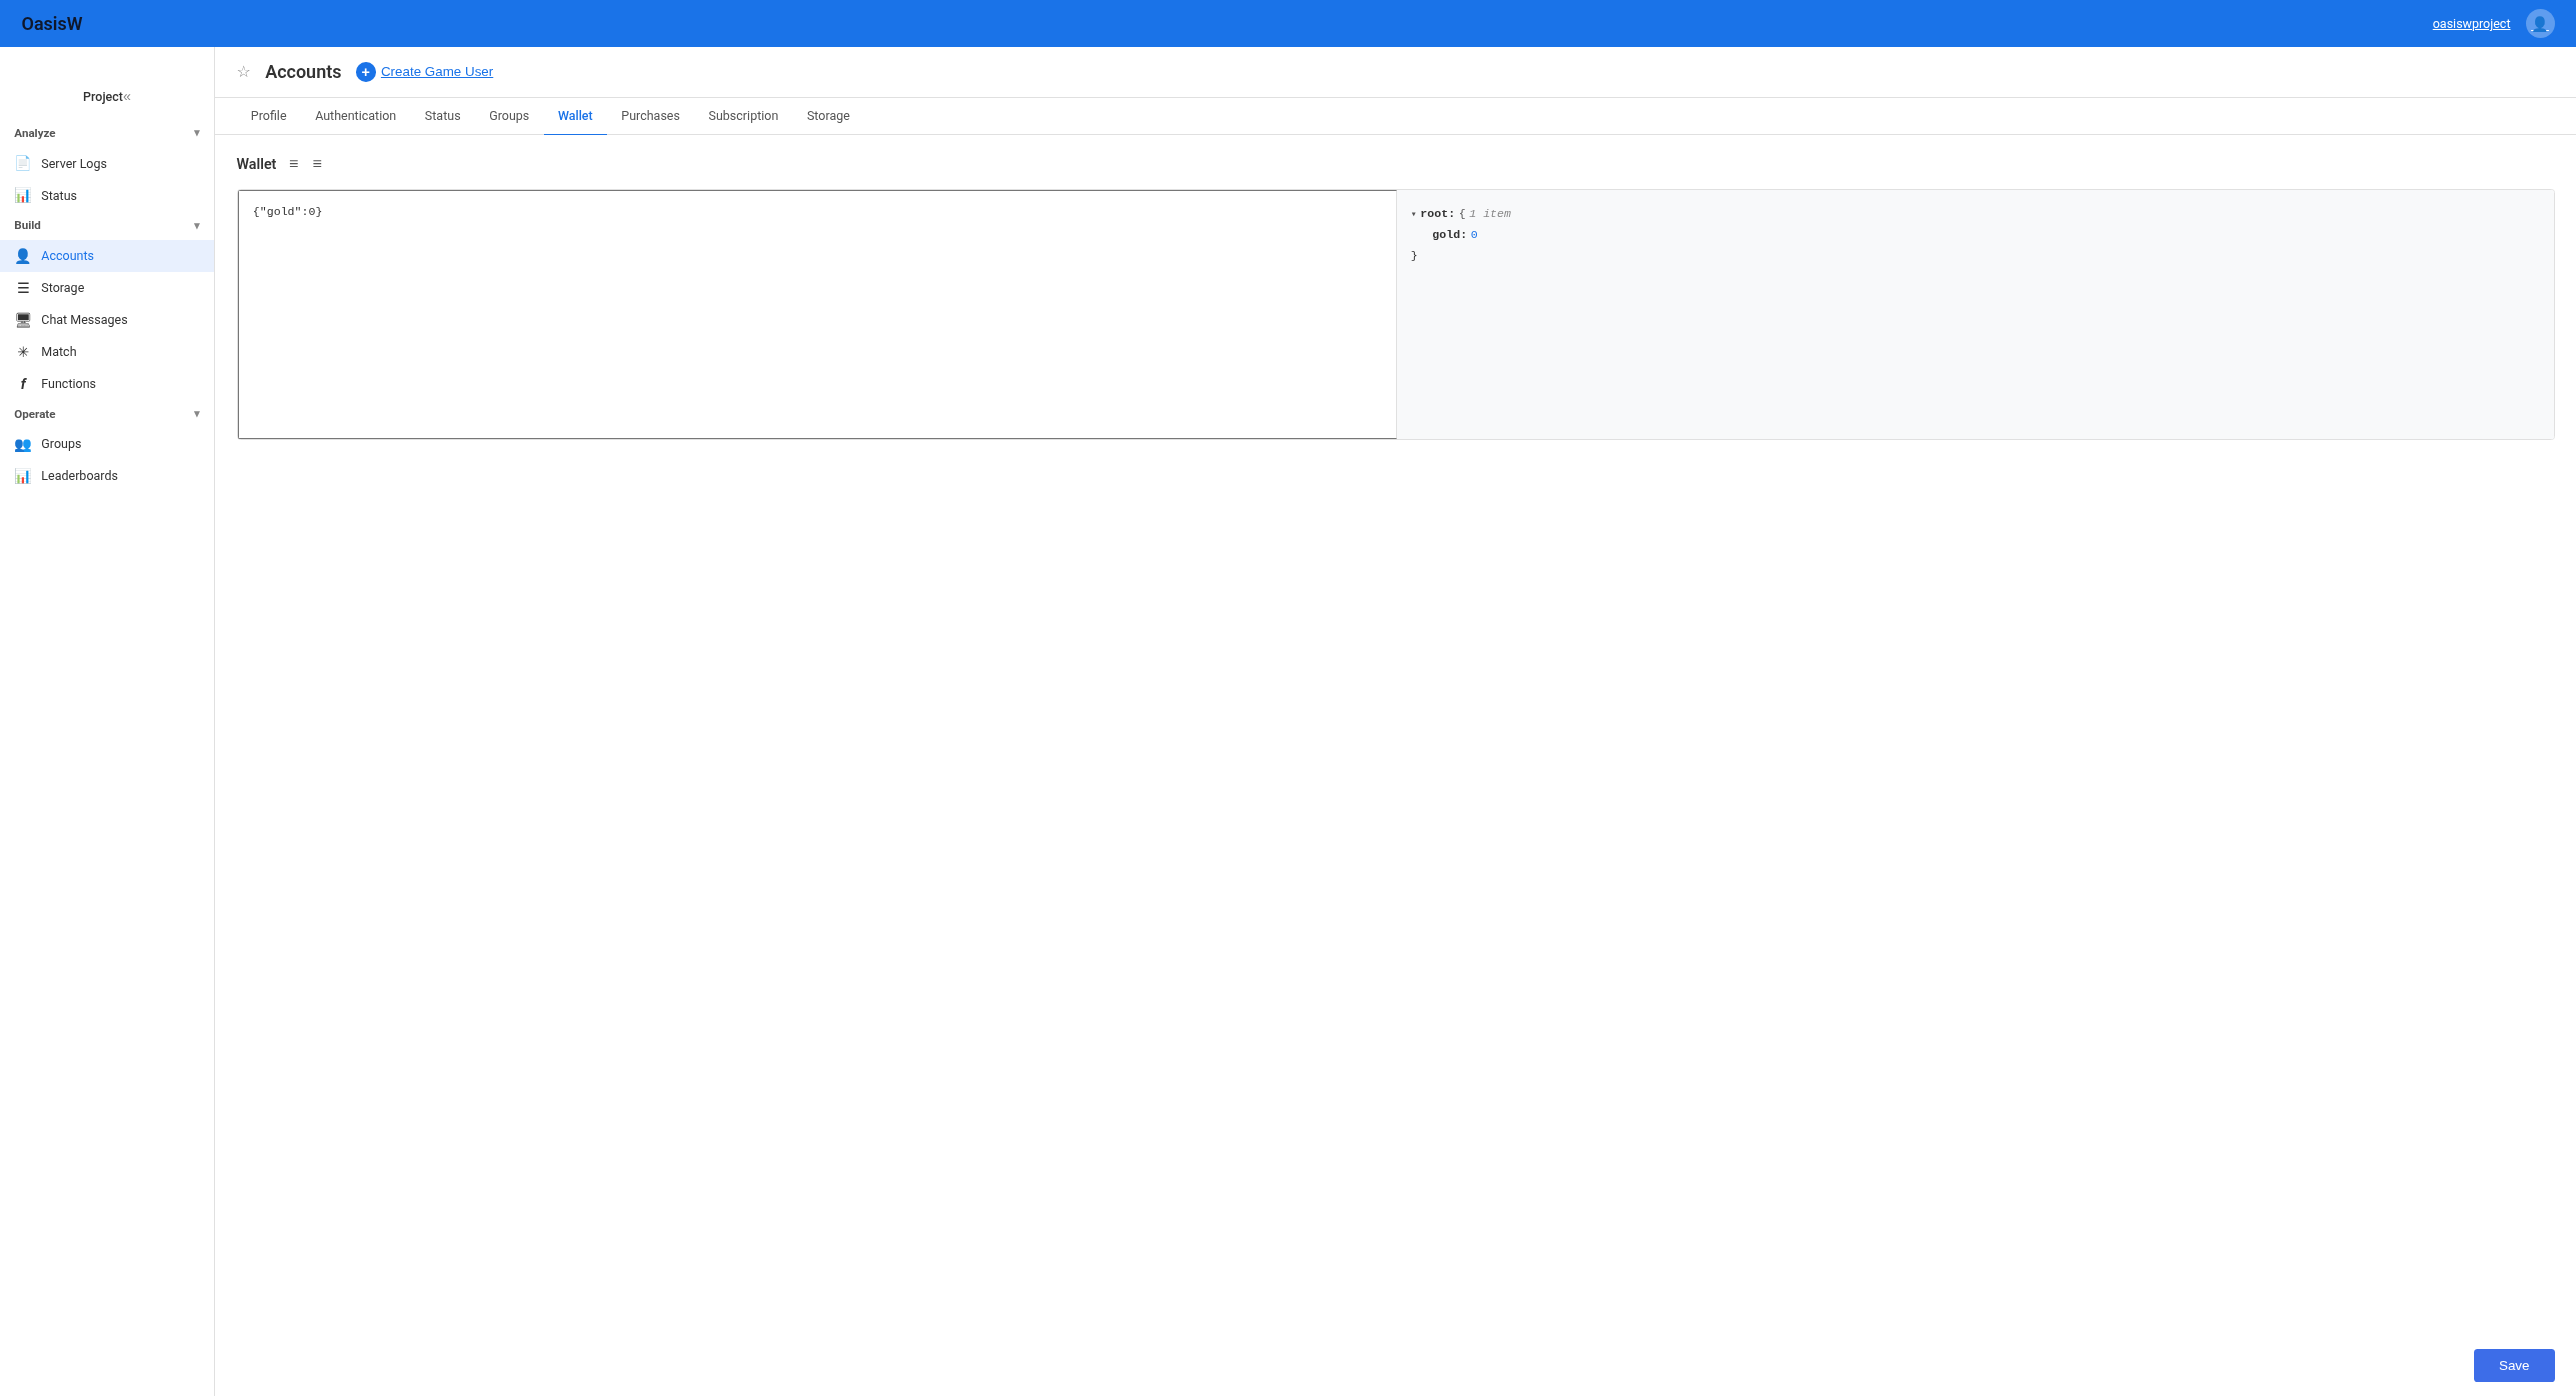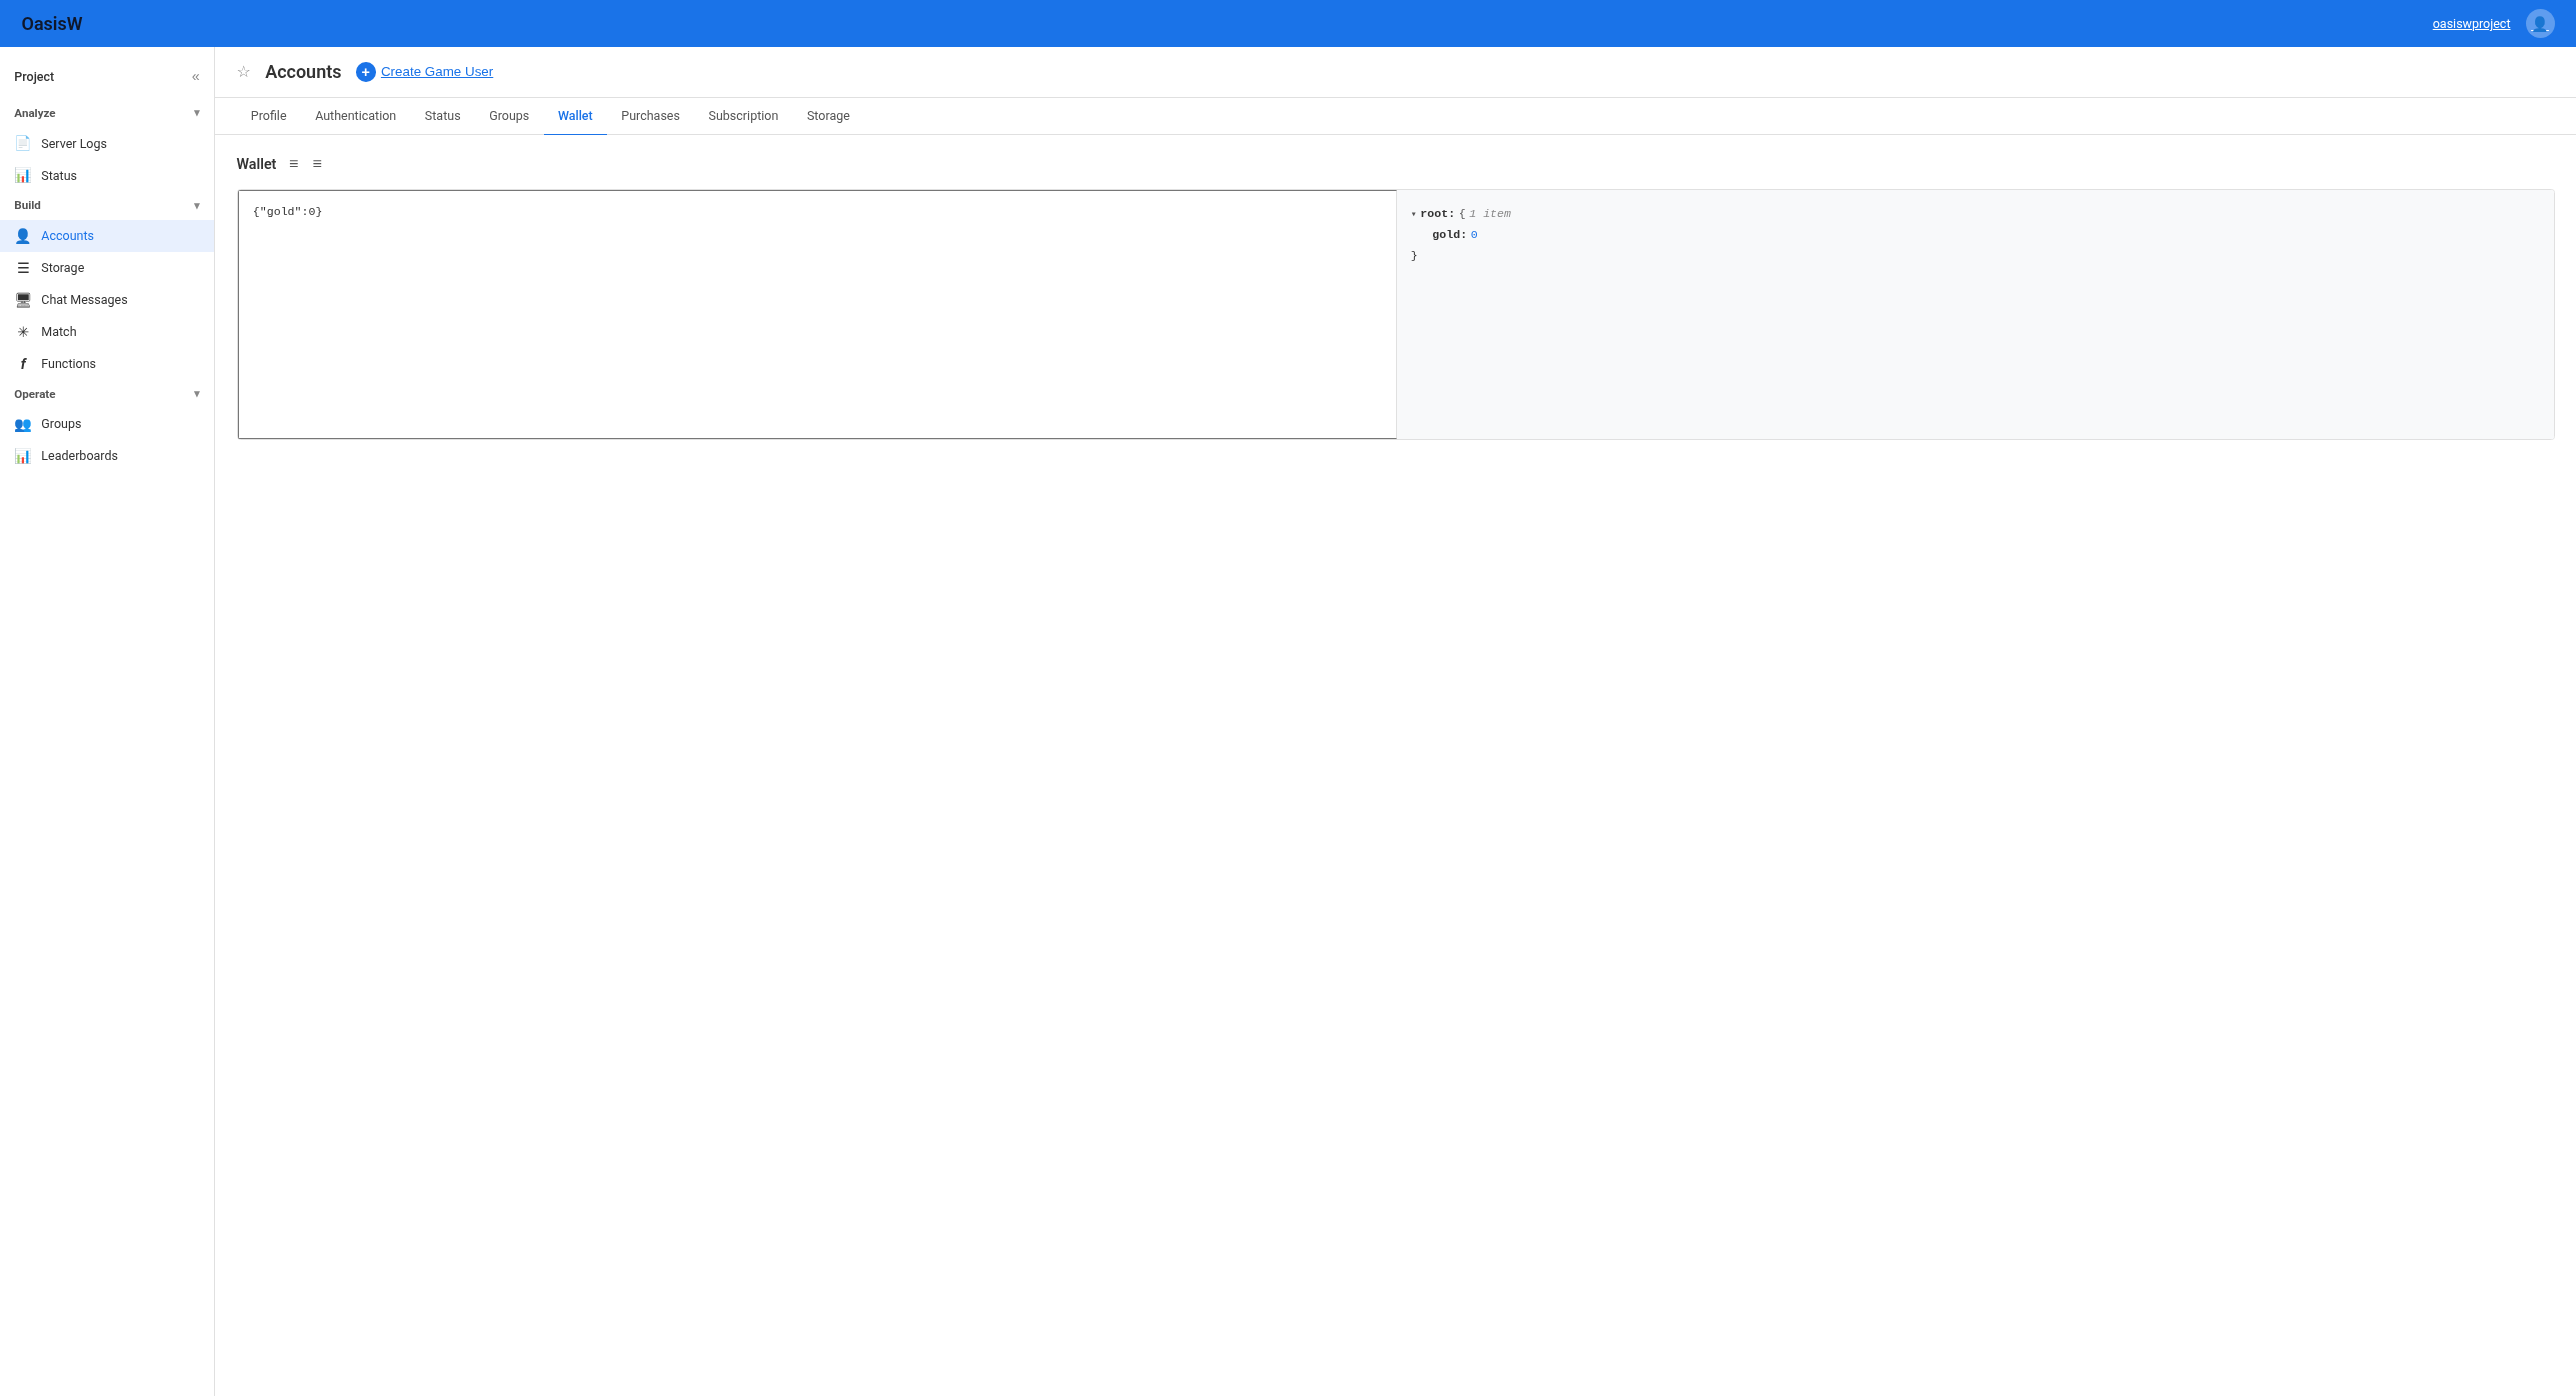--- a/index.html
+++ b/index.html
@@ -85,22 +85,23 @@
       color: #1a73e8;
     }
     .sidebar-item .icon {
       font-size: 14.3px;
       width: 18px;
       text-align: center;
     }
     .sidebar-top-row {
       display: flex;
       align-items: center;
-      justify-content: space-between;
+      justify-content: center;
       padding: 7.2px 14.3px 14.3px 14.3px;
+      margin-top: 20px;
     }
     .sidebar-top-label {
       font-size: 12.5px;
       font-weight: 500;
       color: #333;
     }
     .sidebar-collapse-btn {
       background: none;
       border: none;
       cursor: pointer;
@@ -392,15 +393,18 @@
               <span class="tree-value-number">0</span>
             </div>
           </div>
           <div class="tree-line">
             <span class="tree-brace">}</span>
           </div>
         </div>
       </div>
     </div>
 
+    <div class="save-row">
+      <button class="save-btn">Save</button>
+    </div>
   </div>
 </div>
 
 
 </body></html>

